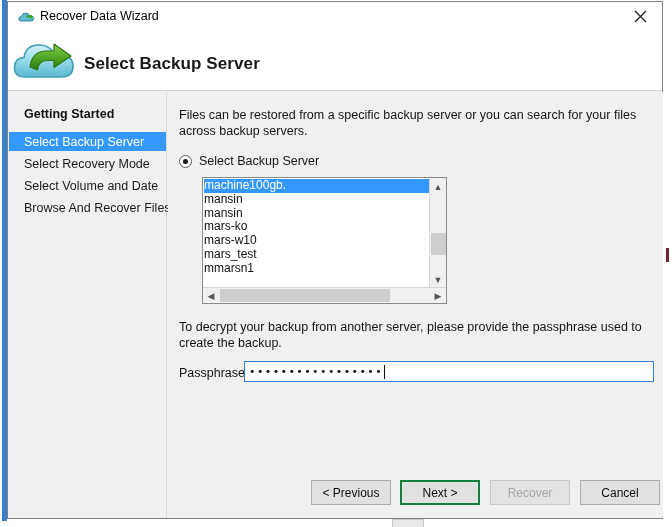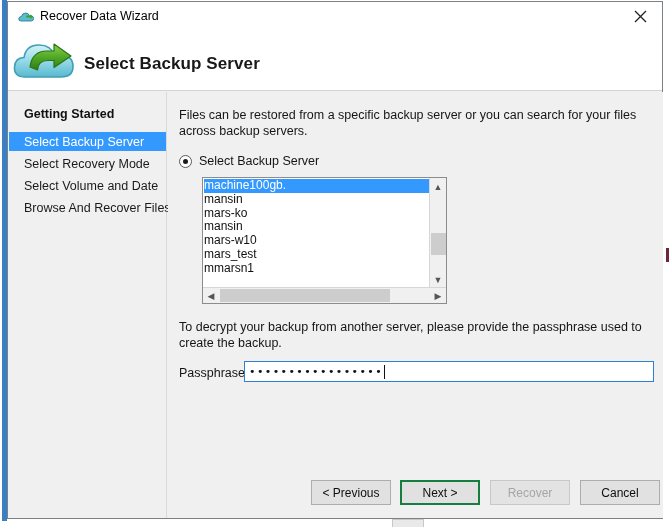--- a/index.html
+++ b/index.html
@@ -420,22 +420,22 @@
 
     <div class="radio-row">
       <span class="radio-dot"></span>
       <span class="radio-label">Select Backup Server</span>
     </div>
 
     <div class="listbox">
       <div class="list-items">
         <div class="list-item selected">machine100gb.</div>
         <div class="list-item">mansin</div>
+        <div class="list-item">mansin</div>
         <div class="list-item">mars-ko</div>
-        <div class="list-item">mansin</div>
         <div class="list-item">mars-w10</div>
         <div class="list-item">mars_test</div>
         <div class="list-item">mmarsn1</div>
 
       </div>
 
       <div class="vscroll">
         <div class="arrow up">▲</div>
         <div class="thumb"></div>
         <div class="arrow down">▼</div>

